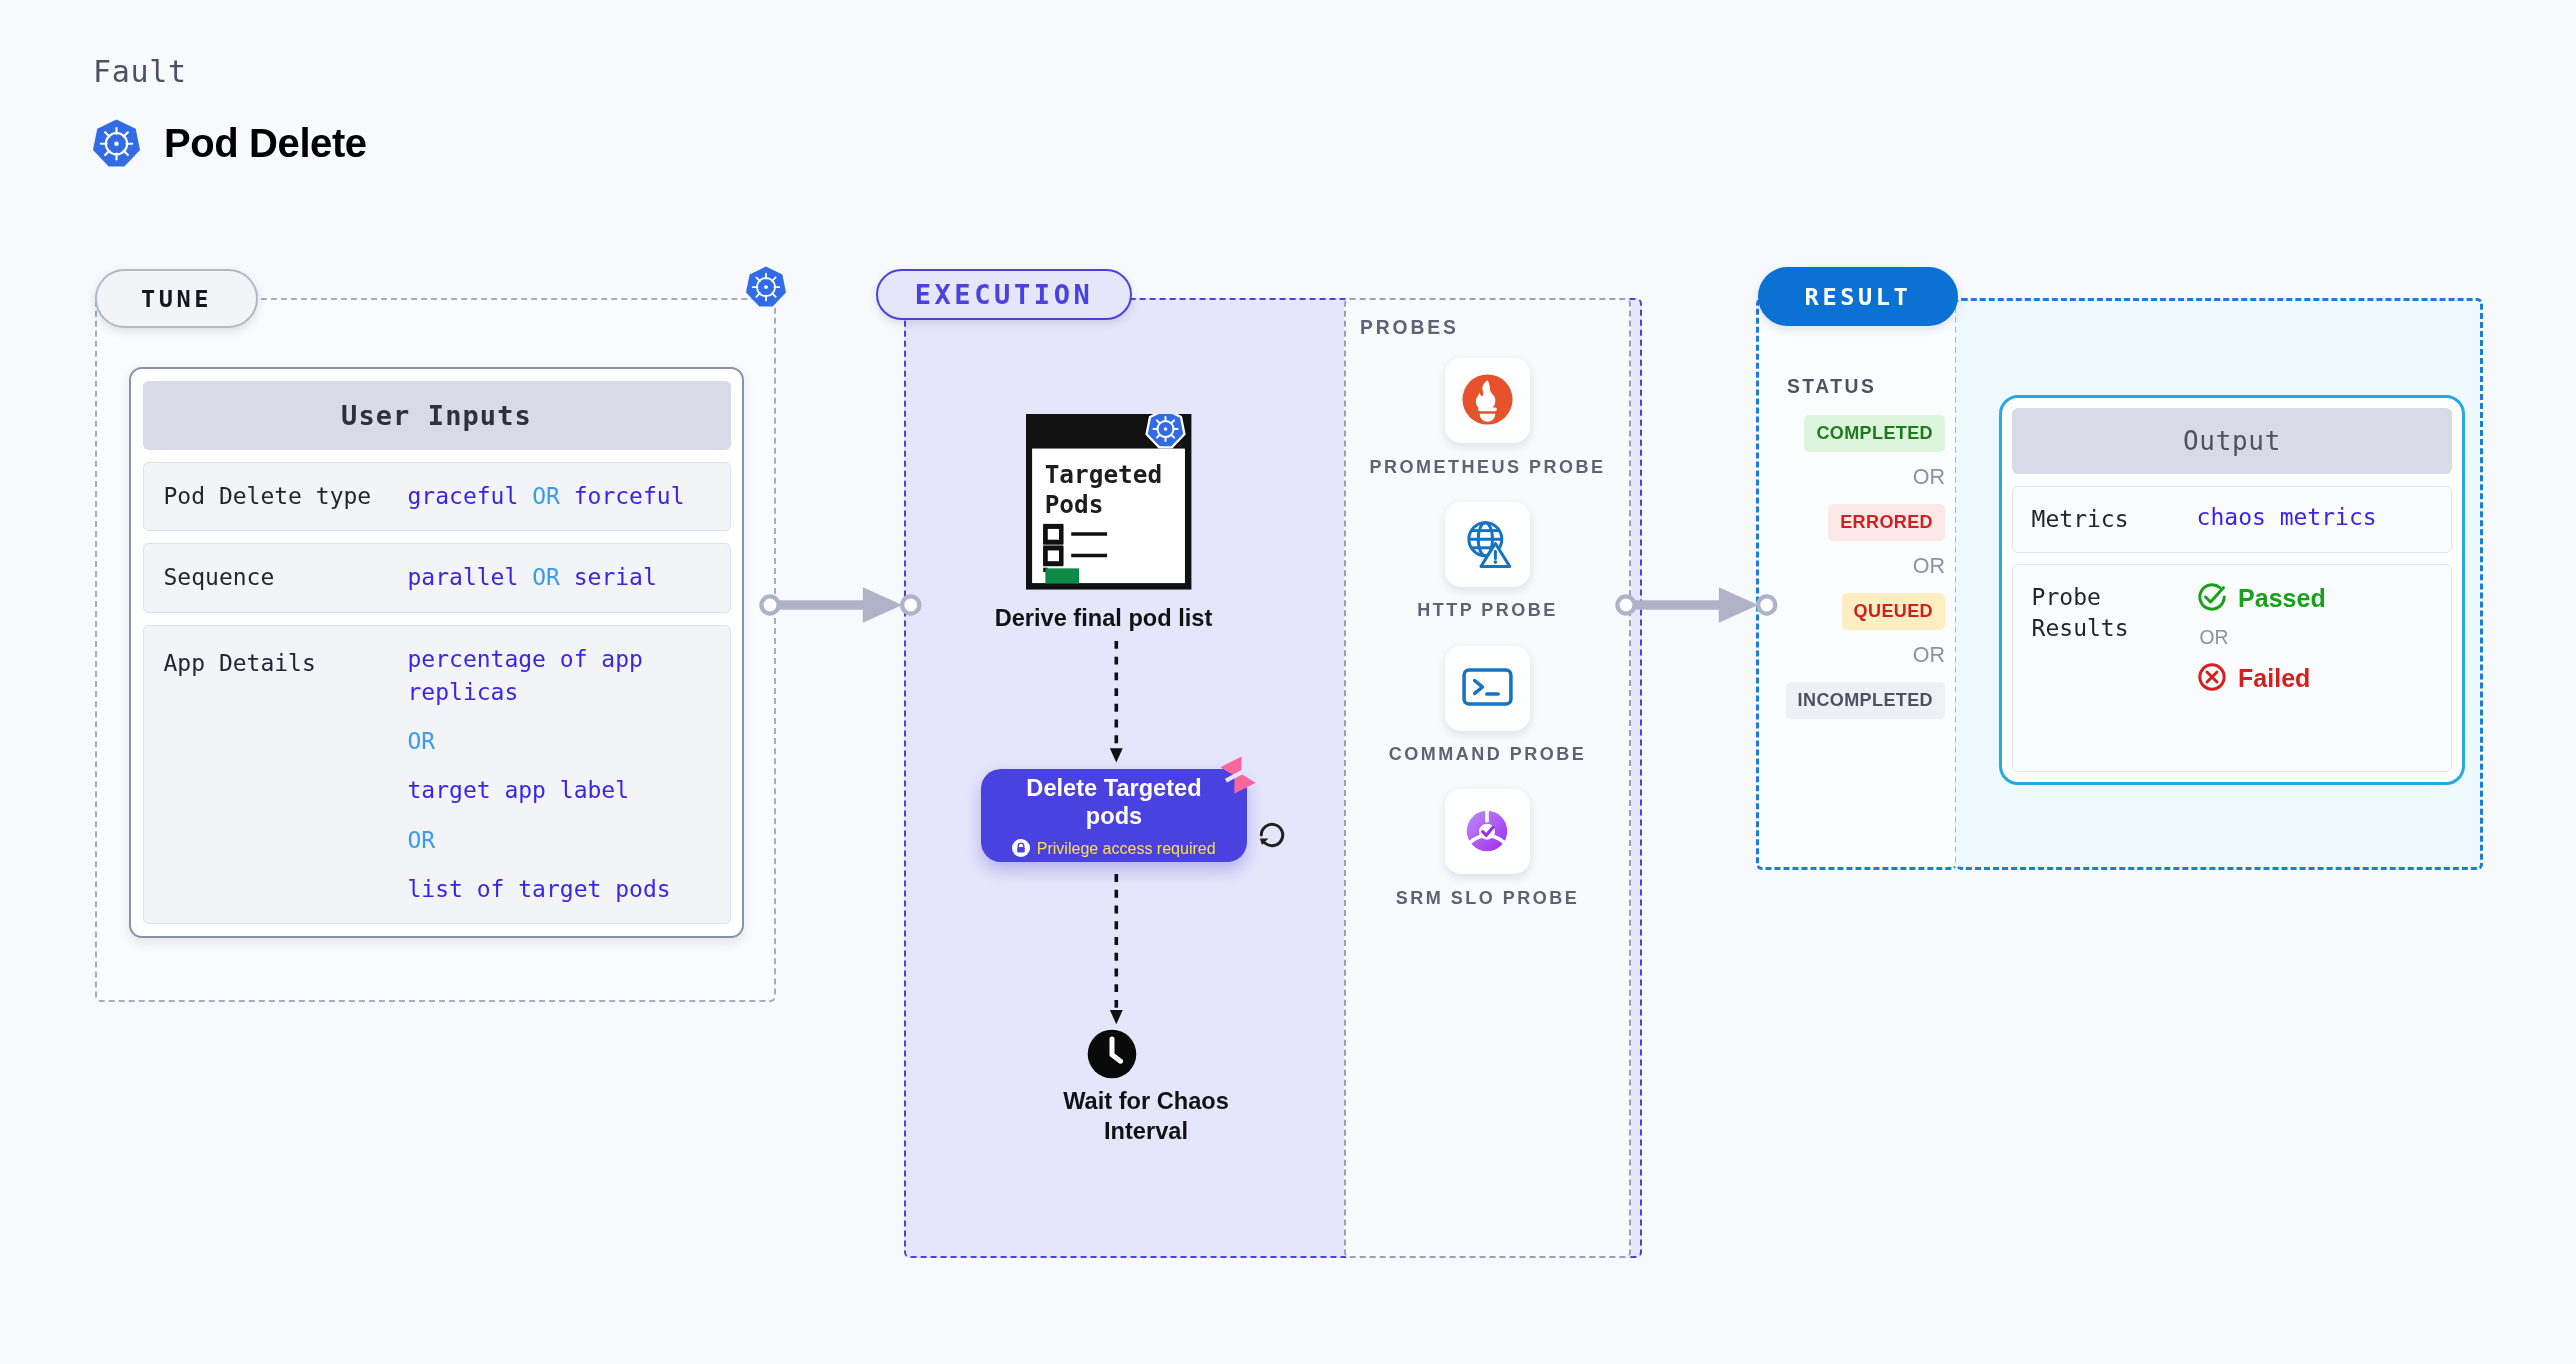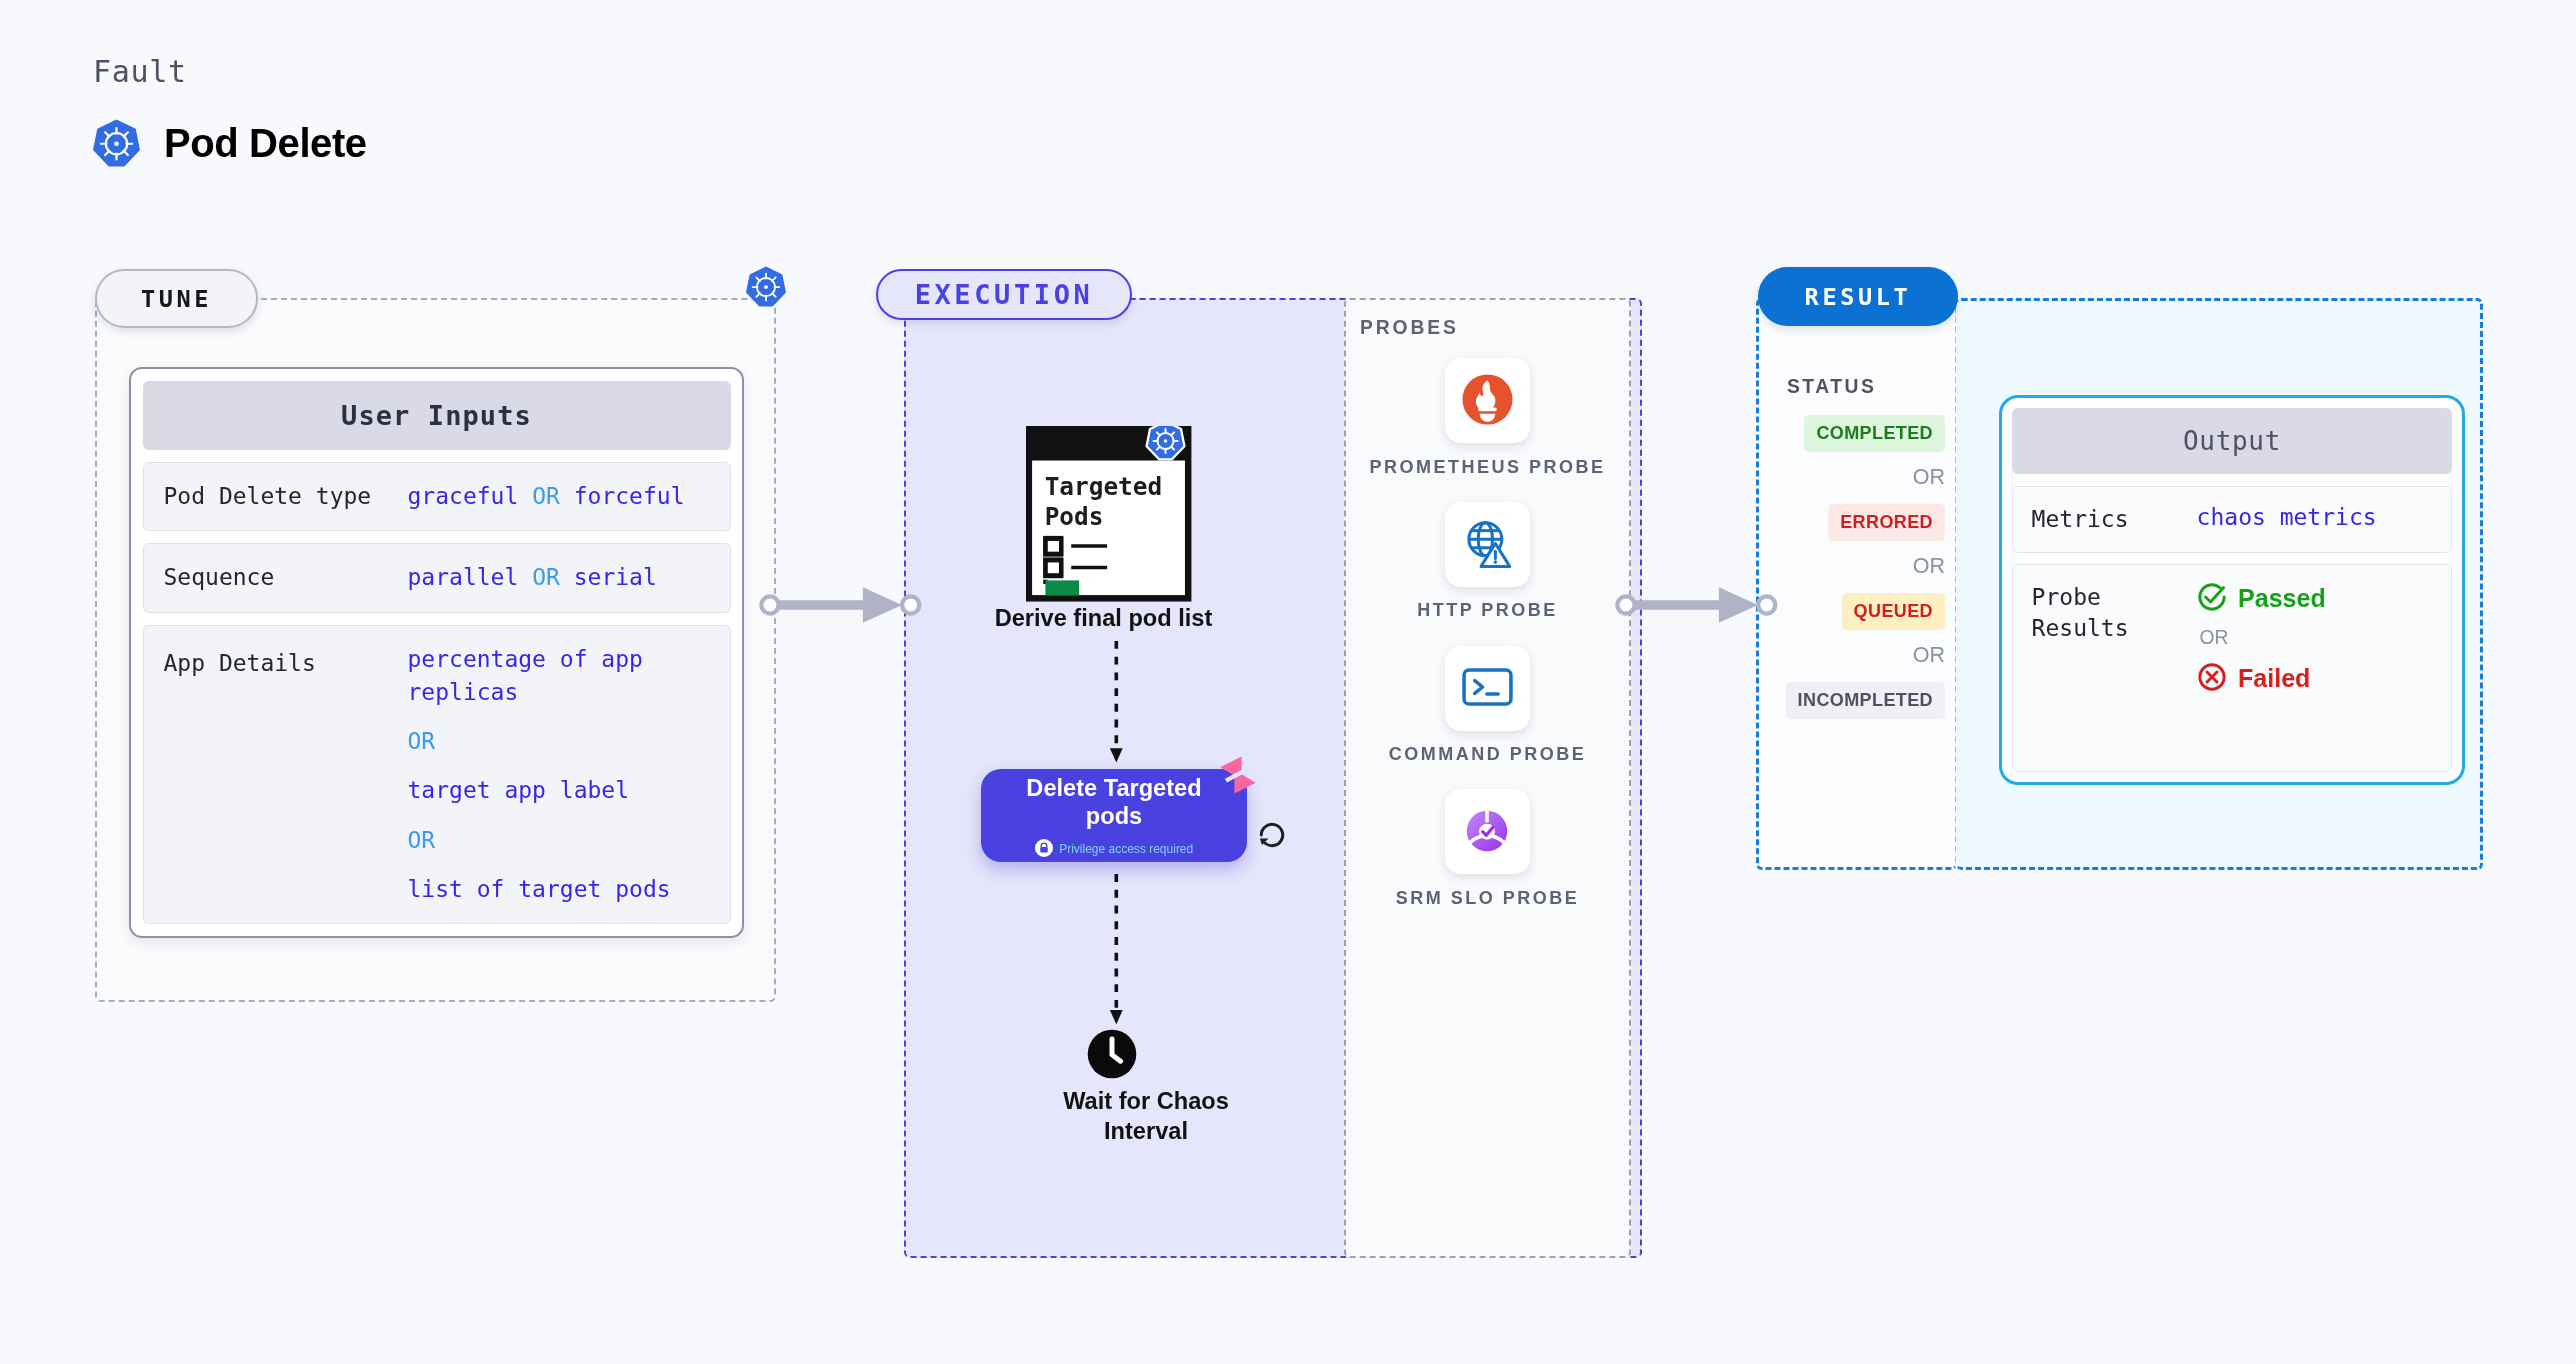--- a/index.html
+++ b/index.html
@@ -117,21 +117,21 @@
     flex: none; line-height: 1.45;
   }
   .row-val {
     font-family: "DejaVu Sans Mono", monospace;
     font-size: 23px; color: #3b23e8; line-height: 1.45;
   }
   .or-inline { color: #3a9bf0; }
   .or-block { color: #3a9bf0; display: block; margin: 15.8px 0; }
   .row-tall { min-height: 244px; align-items: flex-start; }
   .row-tall .row-label { padding-top: 4.3px; }
-  .doc-wrap { position: absolute; left: 1026px; top: 426px; }
+  .doc-wrap { position: absolute; left: 1026px; top: 414px; }
   .node-caption {
     position: absolute; text-align: center;
     font-size: 23.6px; font-weight: bold; color: #121212;
     line-height: 1.26;
   }
   .cap-derive { left: 953px; top: 604px; width: 301px; }
   .cap-wait   { left: 1017px; top: 1087px; width: 258px; }
 
   .delete-node {
     position: absolute; left: 981px; top: 769px;
@@ -143,21 +143,21 @@
     padding-top: 2.9px;
   }
   .delete-title {
     color: #fff; font-size: 23.6px; font-weight: bold;
     text-align: center; line-height: 1.18;
   }
   .priv-row {
     display: flex; align-items: center; gap: 6.4px;
     margin-top: 7.9px;
   }
-  .priv-text { color: #7dd3fc; font-size: 12px; }
+  .priv-text { color: #fde047; font-size: 16px; }
 
   .ribbon { position: absolute; left: 1216px; top: 754px; z-index: 8; }
   .loop-icon { position: absolute; left: 1257px; top: 820px; }
   .clock-icon { position: absolute; left: 1087px; top: 1029px; }
 
   .dash-arrow { position: absolute; }
 
   
   .probes-title {
     position: absolute; left: 1360px; top: 317px;

